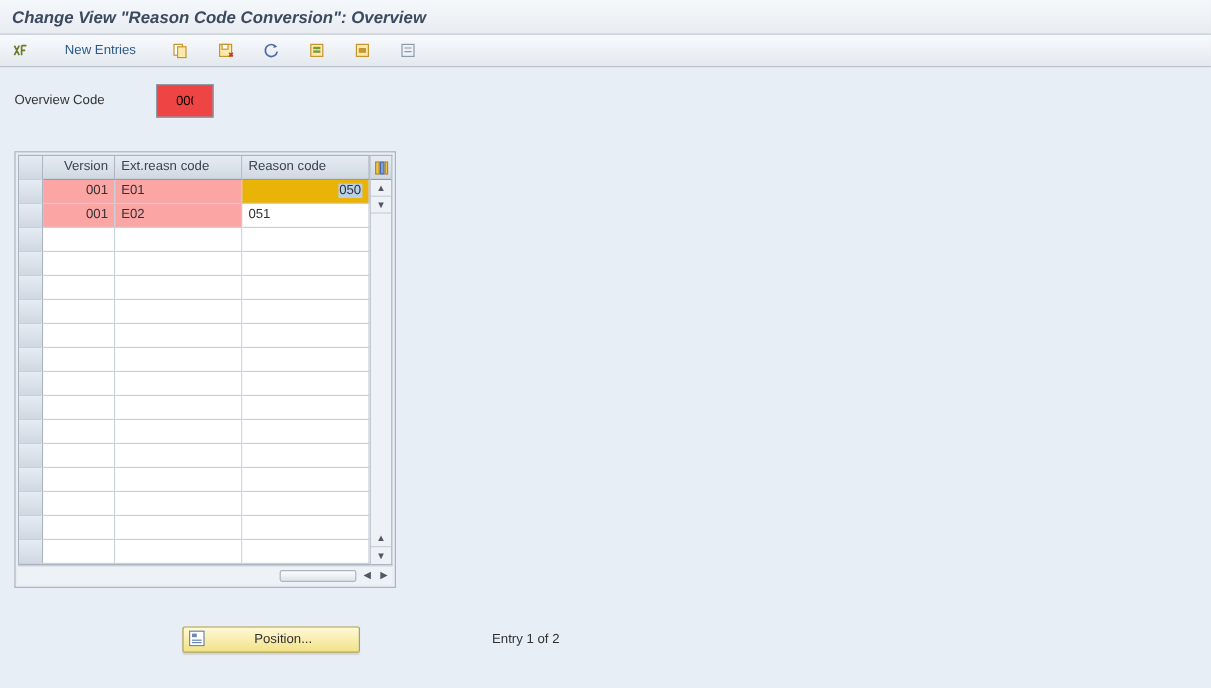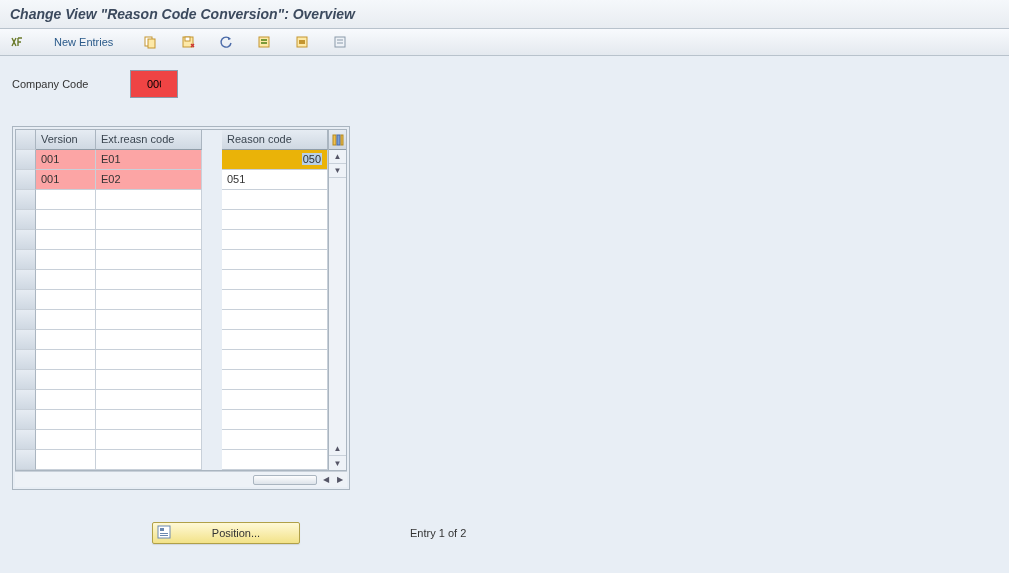--- a/index.html
+++ b/index.html
@@ -109,23 +109,23 @@
     }
     .cell {
       border-right: 1px solid #c8d0d9;
       border-bottom: 1px solid #c8d0d9;
       padding: 3px 5px;
       background: #fff;
       overflow: hidden;
       white-space: nowrap;
     }
     .cell.alt { background: #fca5a5; }
-    .c-version { width: 60px; }
+    .c-version { width: 60px; text-align: right; }
     .c-ext { width: 106px; }
-    .c-reason { width: 106px; margin-left: 20px; }
+    .c-reason { width: 106px; }
     .grid-scroll {
       width: 18px;
       display: flex;
       flex-direction: column;
       border: 1px solid #aab5c0;
       border-left: none;
       background: #eef2f7;
     }
     .scroll-corner {
       height: 20px;
@@ -250,21 +250,21 @@
     <svg width="14" height="14" viewBox="0 0 14 14">
         <rect x="2" y="2" width="10" height="10" fill="#eef2f7" stroke="#8a9aaa"></rect>
         <line x1="4" y1="5" x2="10" y2="5" stroke="#8a9aaa"></line>
         <line x1="4" y1="8" x2="10" y2="8" stroke="#8a9aaa"></line>
       </svg>
   </span>
 </div>
 
 <div class="content">
   <div class="field-row">
-    <span class="field-label">Company Code</span>
+    <span class="field-label">Overview Code</span>
     <input class="field-input" readonly="" value="0001" style="">
   </div>
 
   <div class="grid-wrap">
     <div class="grid">
       <div class="grid-main" id="grid-main">
         <div class="grid-row grid-header">
           <div class="sel-col"></div>
           <div class="cell c-version">Version</div>
           <div class="cell c-ext">Ext.reasn code</div>

